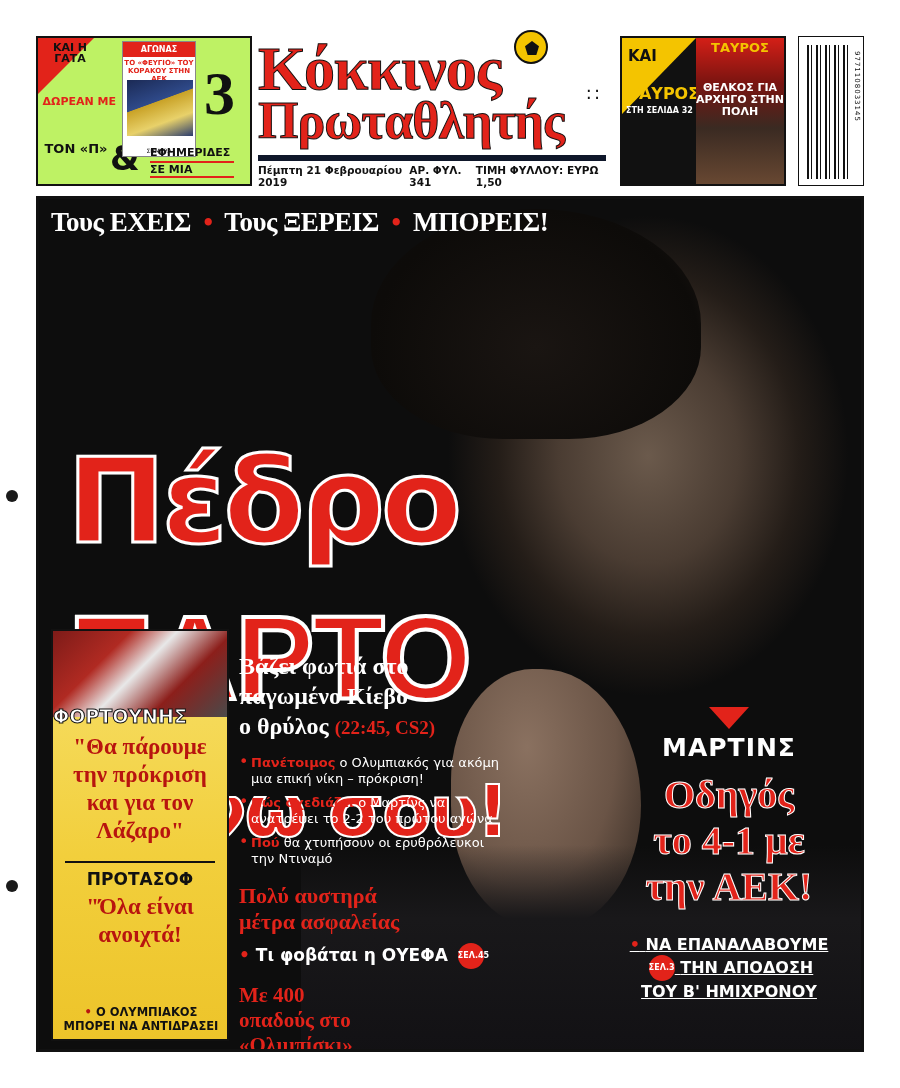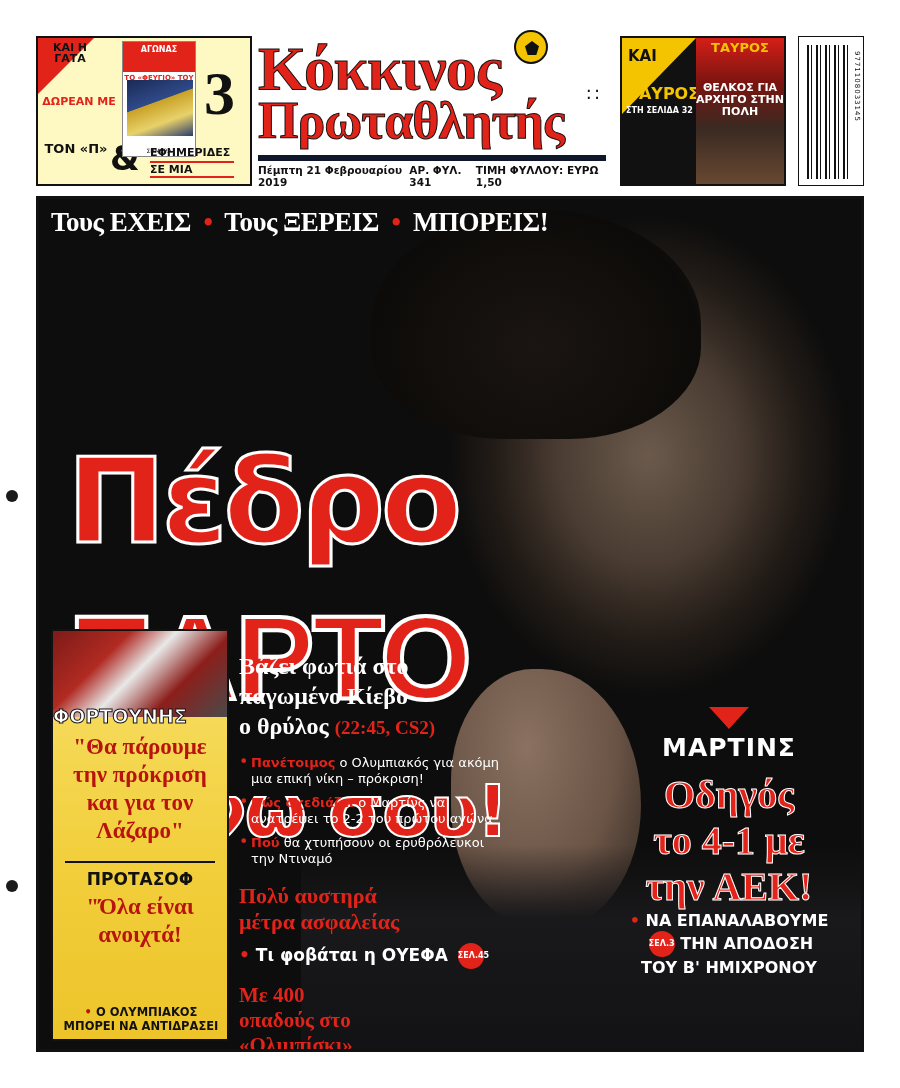--- a/index.html
+++ b/index.html
@@ -11,47 +11,47 @@
     position: relative;
   }
   .page { width: 900px; height: 1088px; position: relative; background:#fff; }
 
   
   .topstrip { position: absolute; left: 0; top: 0; width: 900px; height: 196px; background: #fff; }
 
   
   .promo-left {
     position: absolute; left: 36px; top: 36px; width: 216px; height: 150px;
-    background: #fef9c3; border: 2px solid #111; overflow: hidden;
+    background: #bef264; border: 2px solid #111; overflow: hidden;
   }
   .promo-left .red-tri {
     position: absolute; left: 0; top: 0; width: 0; height: 0;
     border-left: 56px solid #e2231a; border-bottom: 56px solid transparent;
   }
   .promo-left .kai {
     position: absolute; left: 6px; top: 4px; width: 52px;
     color: #111; font-weight: bold; font-size: 11px; line-height: 11px; text-align: center;
   }
   .promo-left .dwrean {
     position: absolute; left: 4px; top: 58px; width: 74px;
-    color: #e2231a; font-weight: bold; font-size: 11px; line-height: 12px; text-align: center;
+    color: #e2231a; font-weight: bold; font-size: 11px; line-height: 12px; text-align: right;
   }
   .promo-left .ton-p {
     position: absolute; left: 6px; top: 104px; width: 64px;
     color: #111; font-weight: bold; font-size: 13px; text-align: center; line-height:14px;
   }
   .promo-left .amp {
     position: absolute; left: 72px; top: 100px; font-size: 34px; font-weight: bold; color:#111;
   }
   .promo-left .mini-paper {
     position: absolute; left: 84px; top: 3px; width: 74px; height: 116px;
     background: #fff; border: 1px solid #888; overflow: hidden;
   }
   .promo-left .mini-paper .mp-head {
-    height: 30px; background:#e2231a; color:#fff; font-size:8px; text-align:center; font-weight:bold; line-height:15px;
+    height: 15px; background:#e2231a; color:#fff; font-size:8px; text-align:center; font-weight:bold; line-height:15px;
   }
   .promo-left .mini-paper .mp-sub { font-size:7px; color:#e2231a; font-weight:bold; text-align:center; line-height:8px; padding-top:2px;}
   .promo-left .mini-paper .mp-img {
     position:absolute; left:4px; top:38px; width:66px; height:56px;
     background: linear-gradient(160deg,#1b2a55 0%, #2f4a8a 40%, #c9a227 41%, #e8d16a 70%, #2a3c6e 100%);
   }
   .promo-left .mini-paper .mp-foot { position:absolute; bottom:2px; left:0; width:100%; font-size:6px; text-align:center; color:#111;}
   .promo-left .big3 {
     position: absolute; left: 166px; top: 24px; font-size: 62px; font-weight: bold; color: #111;
     font-family: "Liberation Serif", serif; line-height: 62px;
@@ -227,21 +227,21 @@
   .rcol { position: absolute; left: 560px; top: 508px; width: 260px; text-align:center; }
   .rcol .tri {
     width:0;height:0;margin:0 auto; border-left:20px solid transparent; border-right:20px solid transparent;
     border-top:22px solid #e2231a;
   }
   .rcol .mart { color:#fff; font-size: 25px; font-weight:bold; letter-spacing:1px; margin-top: 4px; }
   .rcol .rline {
     font-family:"Liberation Serif", serif; font-weight:bold; color:#e2231a; font-size: 40px; line-height:46px;
     -webkit-text-stroke: 1px #fff; margin-top: 10px;
   }
-  .rcol .bl { color:#fff; font-size: 16px; font-weight:bold; line-height:21px; text-align:center;}
+  .rcol .bl { margin-top: 24px; color:#fff; font-size: 16px; font-weight:bold; line-height:21px; text-align:center;text-decoration:underline;}
   .rcol .bl .dotr{ color:#e2231a; }
 
   
   .hole { position:absolute; left: 6px; width: 12px; height: 12px; border-radius:50%; background:#1a1a1a; }
 </style>
 </head>
 <body>
 
 <div class="page">
 

